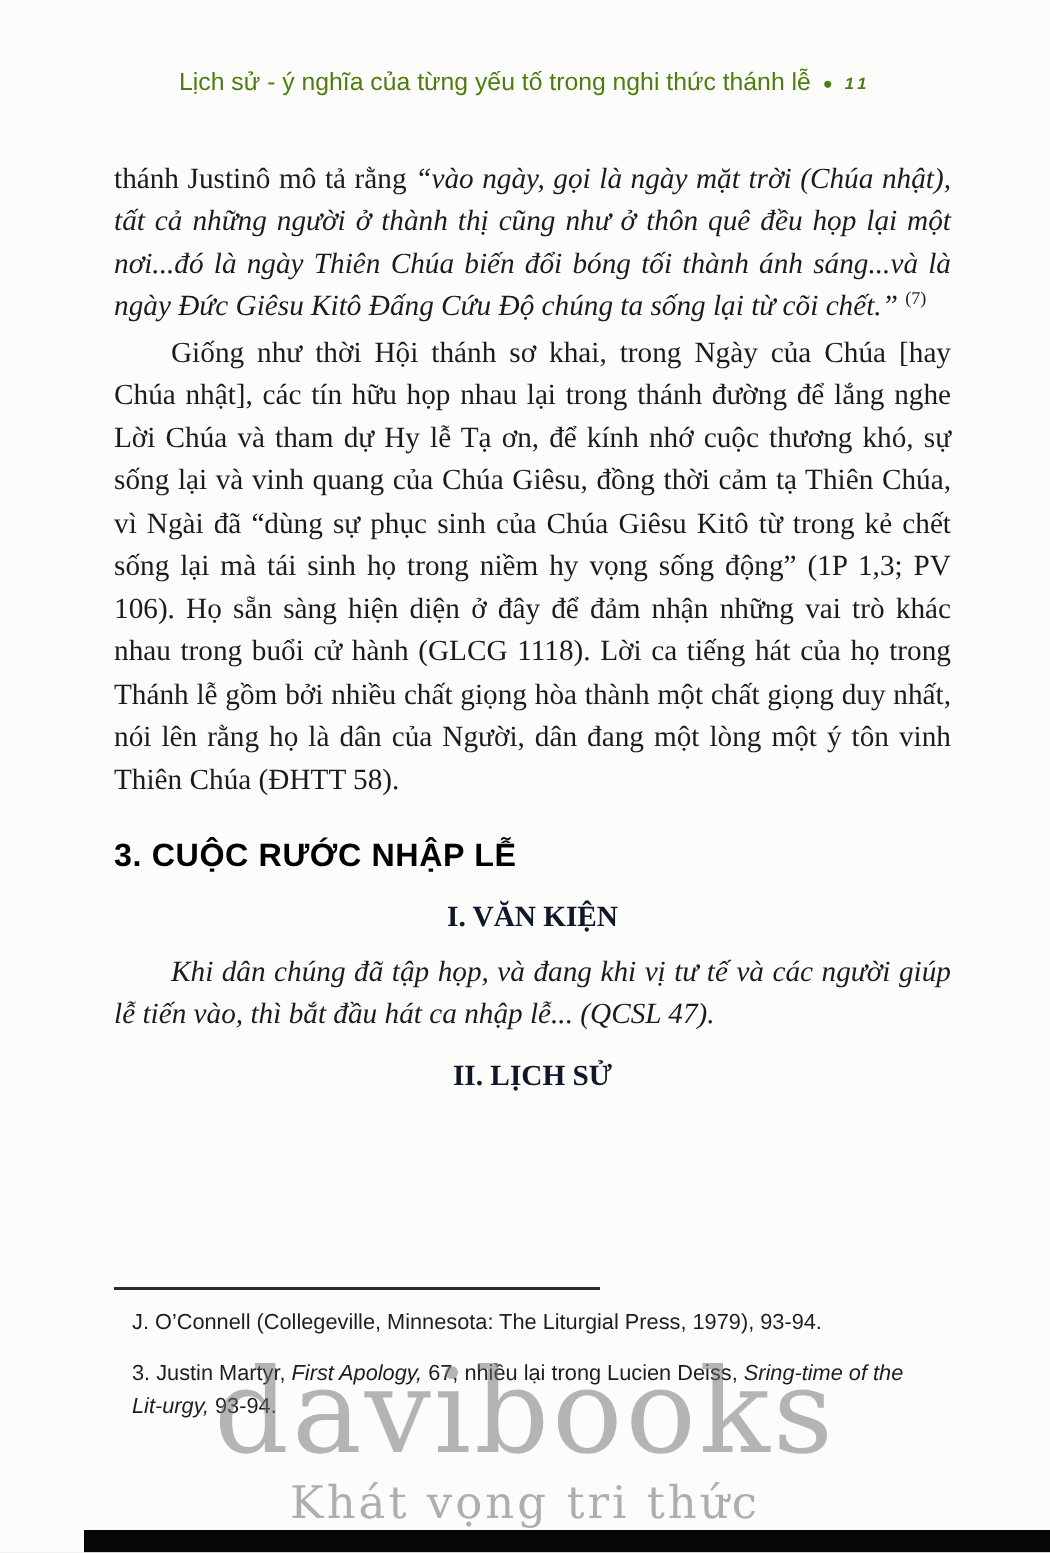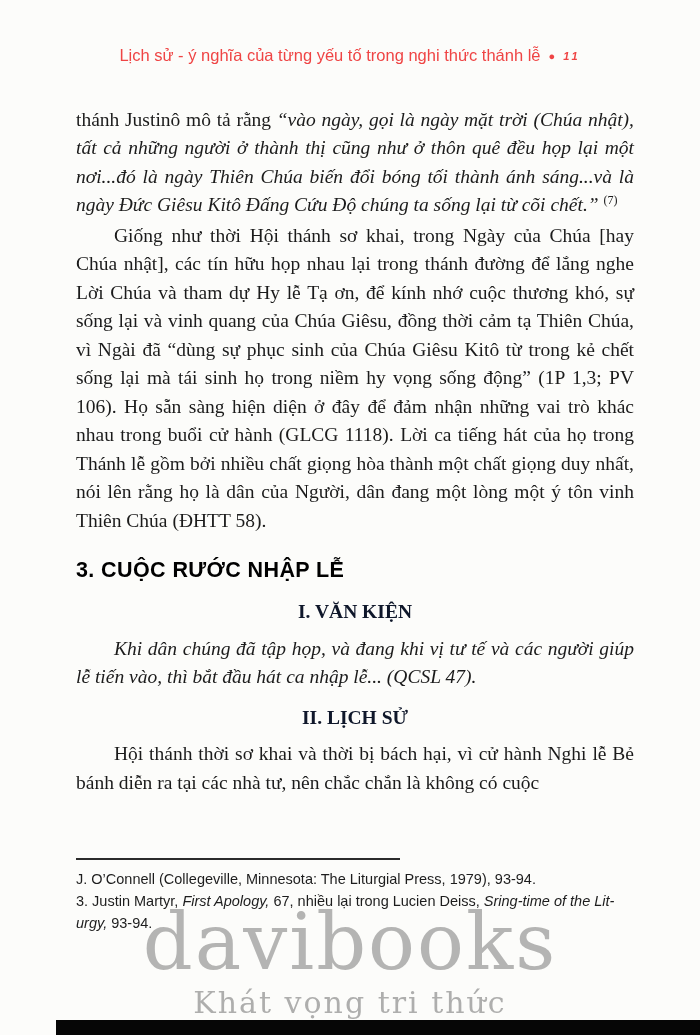--- a/index.html
+++ b/index.html
@@ -10,21 +10,21 @@
     background:#fcfcfa;
     font-family:"Liberation Serif",serif;
     color:#1b1b1b;
     overflow:hidden;
   }
   
   .running-header{
     position:absolute;top:46px;left:40px;right:40px;
     display:flex;justify-content:center;align-items:center;gap:8px;
     font-family:"Liberation Sans",sans-serif;
-    font-size:16.5px;color:#ef4444;
+    font-size:16.5px;color:#4d7c0f;
     white-space:nowrap;
   }
   .running-header .dot{font-size:11px;line-height:1;position:relative;top:1px;}
   .running-header .folio{font-weight:bold;font-size:11px;letter-spacing:3px;font-style:italic;}
   
   .body-content{
     position:absolute;top:106px;left:76px;width:558px;
     font-size:19.5px;line-height:1.46;text-align:justify;
   }
   .body-content p{margin:0 0 2px 0;}
@@ -42,21 +42,21 @@
   .italic{font-style:italic;}
   
   .footnotes{
     position:absolute;top:858px;left:76px;width:558px;
     font-family:"Liberation Sans",sans-serif;
     font-size:14.5px;line-height:1.5;color:#1d1d1d;text-align:left;
   }
   .footnote-separator{
     width:58%;border:0;border-top:2px solid #2b2b2b;margin:0 0 9px 0;
   }
-  .footnotes p{margin:0;}
+  .footnotes p{margin:12px;}
   
   .watermark{
     position:absolute;left:0;right:0;top:902px;
     text-align:center;pointer-events:none;
   }
   .watermark .logo{
     font-family:"DejaVu Serif",serif;
     font-size:78px;line-height:1.05;
     color:#6f6f6f;opacity:0.5;letter-spacing:2px;
   }
@@ -82,21 +82,20 @@
     <span class="folio">11</span>
   </div>
 
   <div class="body-content" id="content">
       <p><span>thánh Justinô mô tả rằng </span><span class="italic">“vào ngày, gọi là ngày mặt trời (Chúa nhật), tất cả những người ở thành thị cũng như ở thôn quê đều họp lại một nơi...đó là ngày Thiên Chúa biến đổi bóng tối thành ánh sáng...và là ngày Đức Giêsu Kitô Đấng Cứu Độ chúng ta sống lại từ cõi chết.” </span><sup>(7)</sup></p>
       <p class="indent"><span>Giống như thời Hội thánh sơ khai, trong Ngày của Chúa [hay Chúa nhật], các tín hữu họp nhau lại trong thánh đường để lắng nghe Lời Chúa và tham dự Hy lễ Tạ ơn, để kính nhớ cuộc thương khó, sự sống lại và vinh quang của Chúa Giêsu, đồng thời cảm tạ Thiên Chúa, vì Ngài đã “dùng sự phục sinh của Chúa Giêsu Kitô từ trong kẻ chết sống lại mà tái sinh họ trong niềm hy vọng sống động” (1P 1,3; PV 106). Họ sẵn sàng hiện diện ở đây để đảm nhận những vai trò khác nhau trong buổi cử hành (GLCG 1118). Lời ca tiếng hát của họ trong Thánh lễ gồm bởi nhiều chất giọng hòa thành một chất giọng duy nhất, nói lên rằng họ là dân của Người, dân đang một lòng một ý tôn vinh Thiên Chúa (ĐHTT 58).</span></p>
       <h2>3. CUỘC RƯỚC NHẬP LỄ</h2>
       <h3>I. VĂN KIỆN</h3>
       <p class="indent"><span class="italic">Khi dân chúng đã tập họp, và đang khi vị tư tế và các người giúp lễ tiến vào, thì bắt đầu hát ca nhập lễ... (QCSL 47).</span></p>
       <h3>II. LỊCH SỬ</h3>
-      <p class="indent"><span>Hội thánh thời sơ khai và thời bị bách hại, vì cử hành Nghi lễ Bẻ bánh diễn ra tại các nhà tư, nên chắc chắn là không có cuộc</span></p>
     </div>
 
   <div class="footnotes">
     <hr class="footnote-separator">
     <div id="footnotes">
         <p><span>J. O’Connell (Collegeville, Minnesota: The Liturgial Press, 1979), 93-94.</span></p>
         <p><span>3. Justin Martyr, </span><span class="italic">First Apology,</span><span> 67, nhiều lại trong Lucien Deiss, </span><span class="italic">Sring-time of the Lit-urgy,</span><span> 93-94.</span></p>
       </div>
   </div>
 

